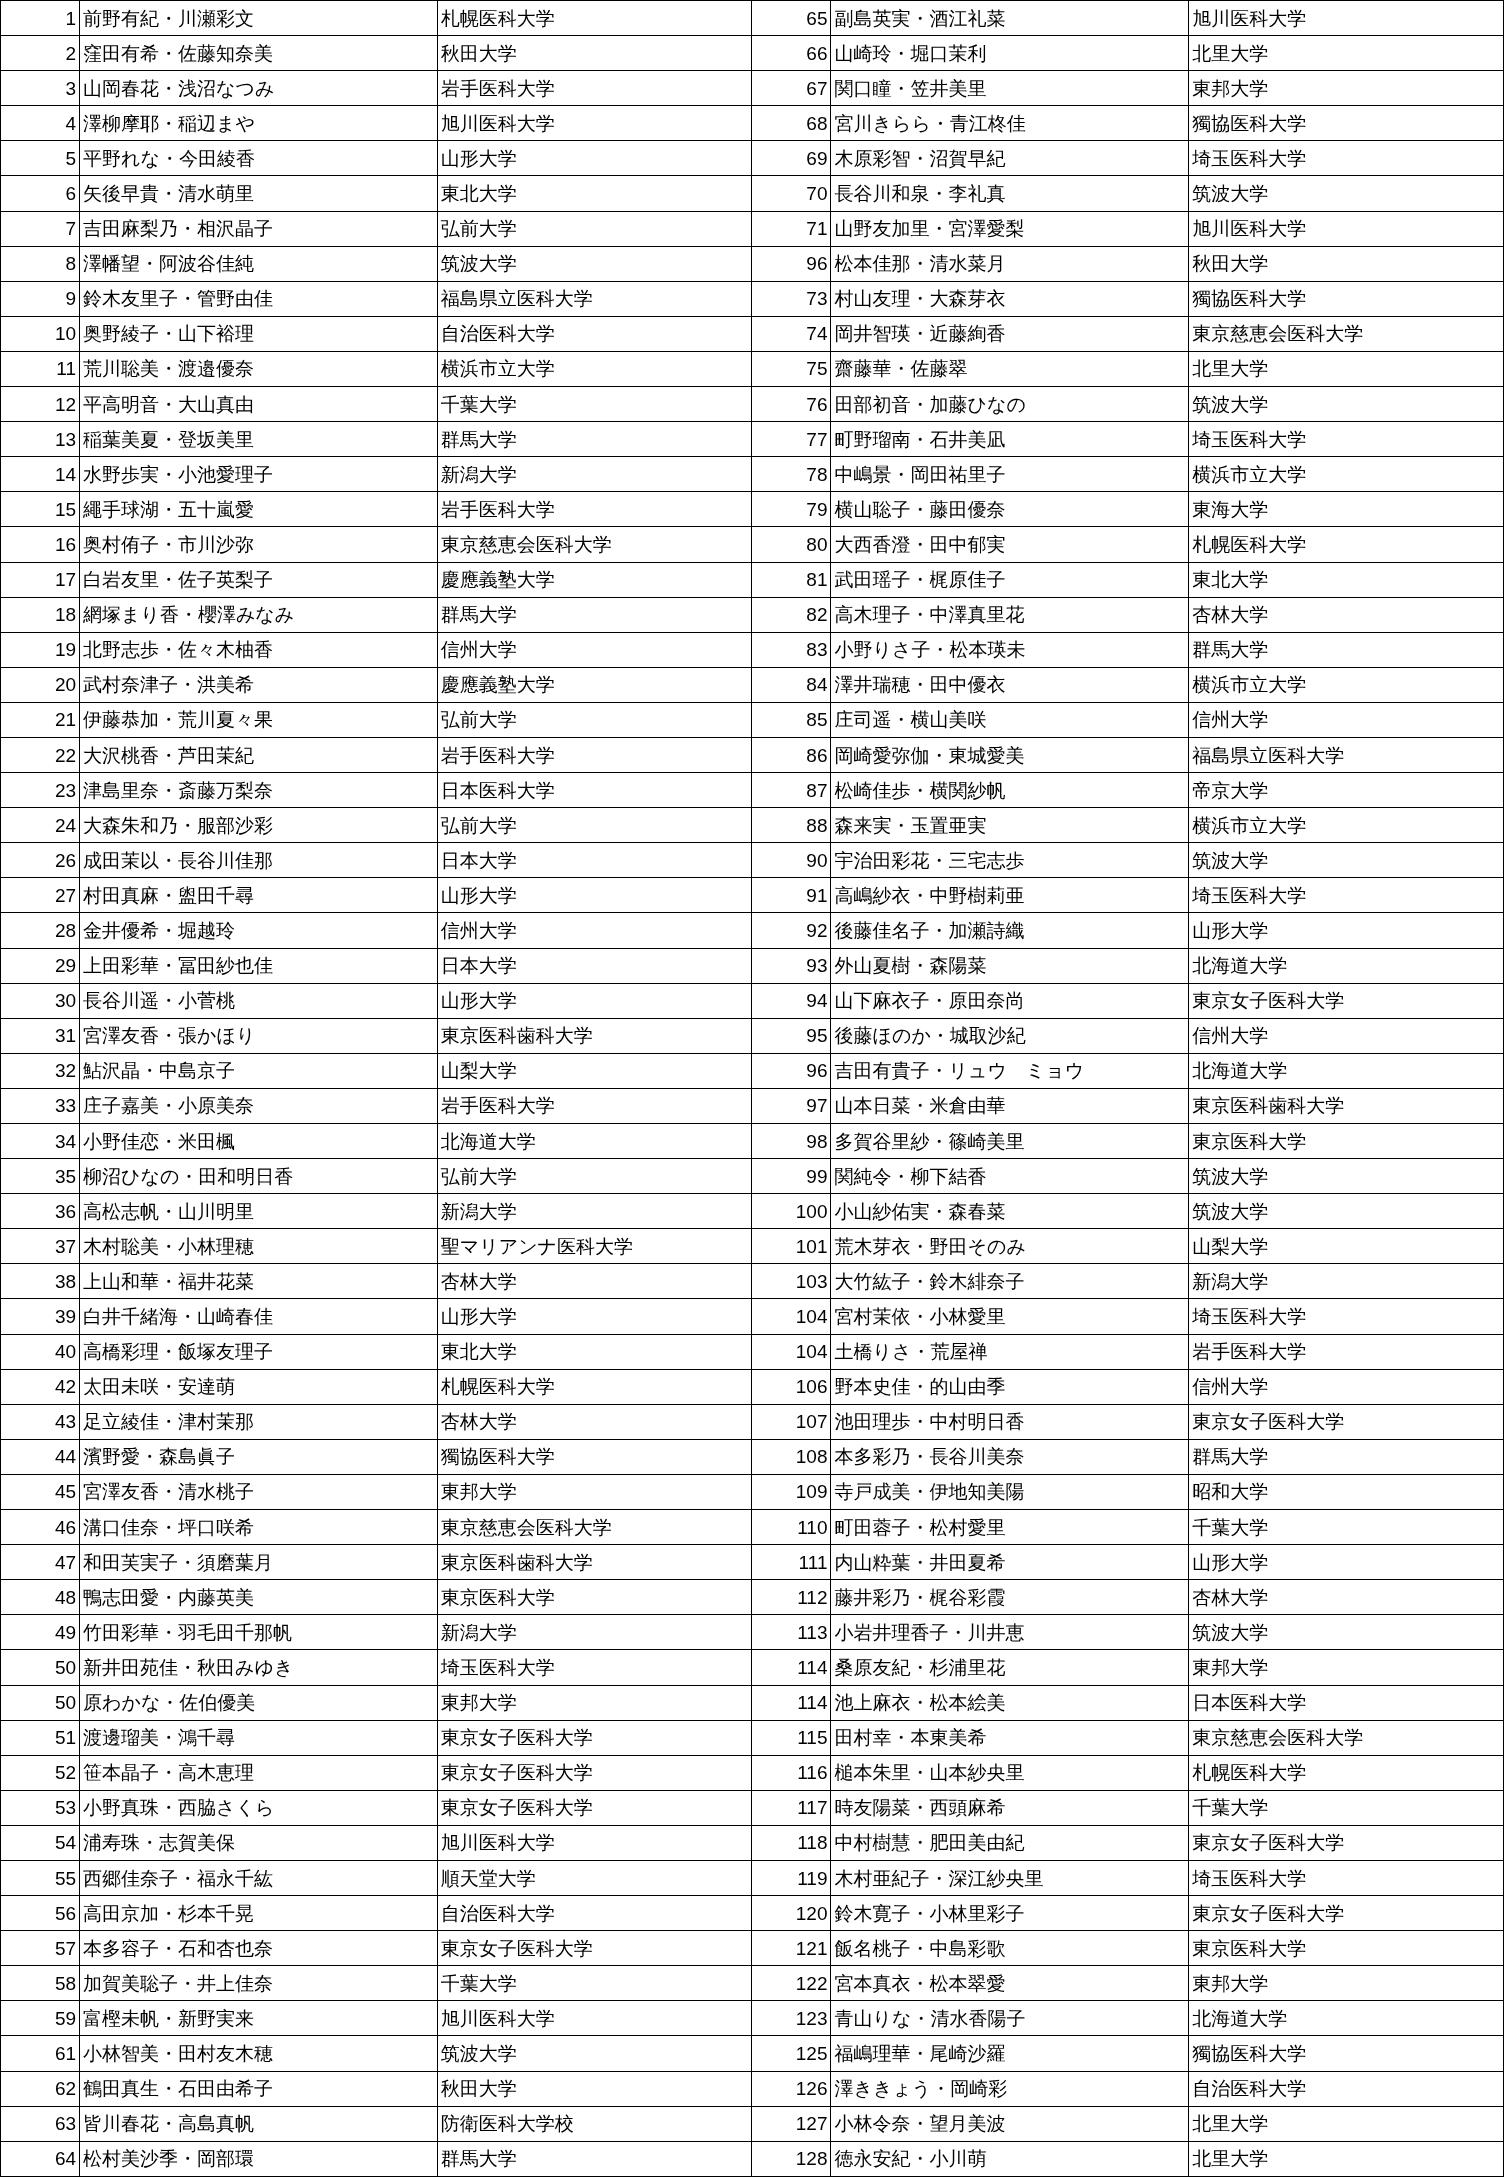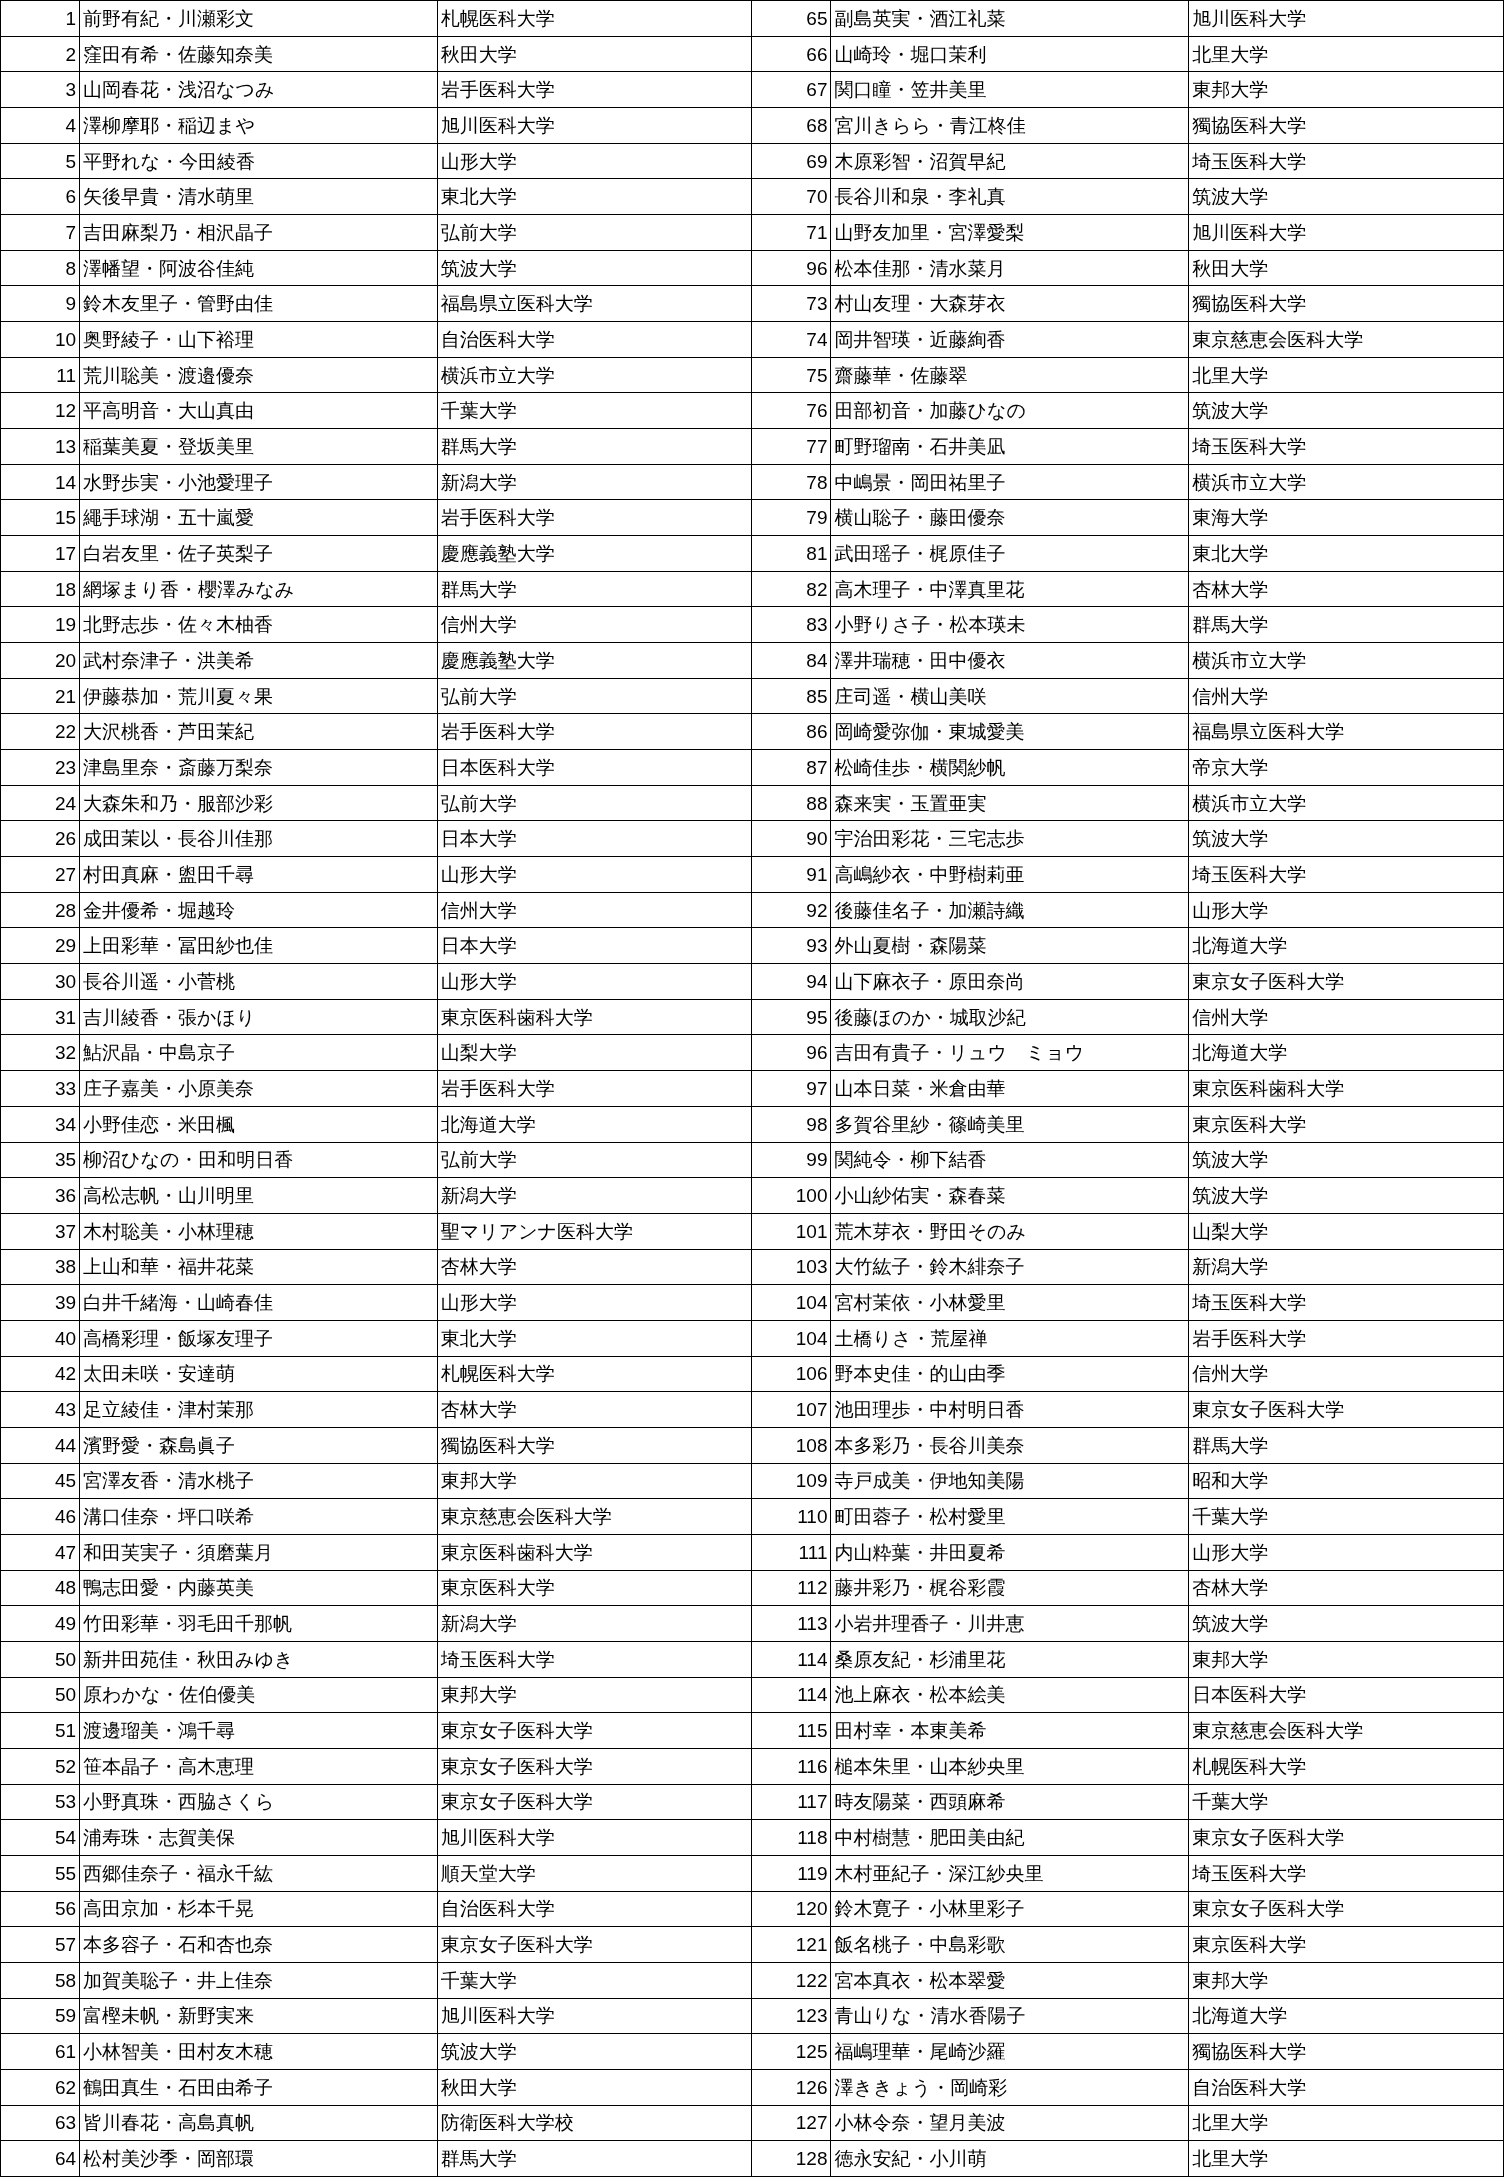--- a/index.html
+++ b/index.html
@@ -172,20 +172,28 @@
         </tr>
         <tr>
           <td class="num">15</td>
           <td class="names">繩手球湖・五十嵐愛</td>
           <td class="univ">岩手医科大学</td>
           <td class="num">79</td>
           <td class="names">横山聡子・藤田優奈</td>
           <td class="univ">東海大学</td>
         </tr>
         <tr>
+          <td class="num">16</td>
+          <td class="names">奥村侑子・市川沙弥</td>
+          <td class="univ">東京慈恵会医科大学</td>
+          <td class="num">80</td>
+          <td class="names">大西香澄・田中郁実</td>
+          <td class="univ">札幌医科大学</td>
+        </tr>
+        <tr>
           <td class="num">17</td>
           <td class="names">白岩友里・佐子英梨子</td>
           <td class="univ">慶應義塾大学</td>
           <td class="num">81</td>
           <td class="names">武田瑶子・梶原佳子</td>
           <td class="univ">東北大学</td>
         </tr>
         <tr>
           <td class="num">18</td>
           <td class="names">網塚まり香・櫻澤みなみ</td>
@@ -277,21 +285,21 @@
         <tr>
           <td class="num">30</td>
           <td class="names">長谷川遥・小菅桃</td>
           <td class="univ">山形大学</td>
           <td class="num">94</td>
           <td class="names">山下麻衣子・原田奈尚</td>
           <td class="univ">東京女子医科大学</td>
         </tr>
         <tr>
           <td class="num">31</td>
-          <td class="names">吉川綾香・張かほり</td>
+          <td class="names">宮澤友香・張かほり</td>
           <td class="univ">東京医科歯科大学</td>
           <td class="num">95</td>
           <td class="names">後藤ほのか・城取沙紀</td>
           <td class="univ">信州大学</td>
         </tr>
         <tr>
           <td class="num">32</td>
           <td class="names">鮎沢晶・中島京子</td>
           <td class="univ">山梨大学</td>
           <td class="num">96</td>

